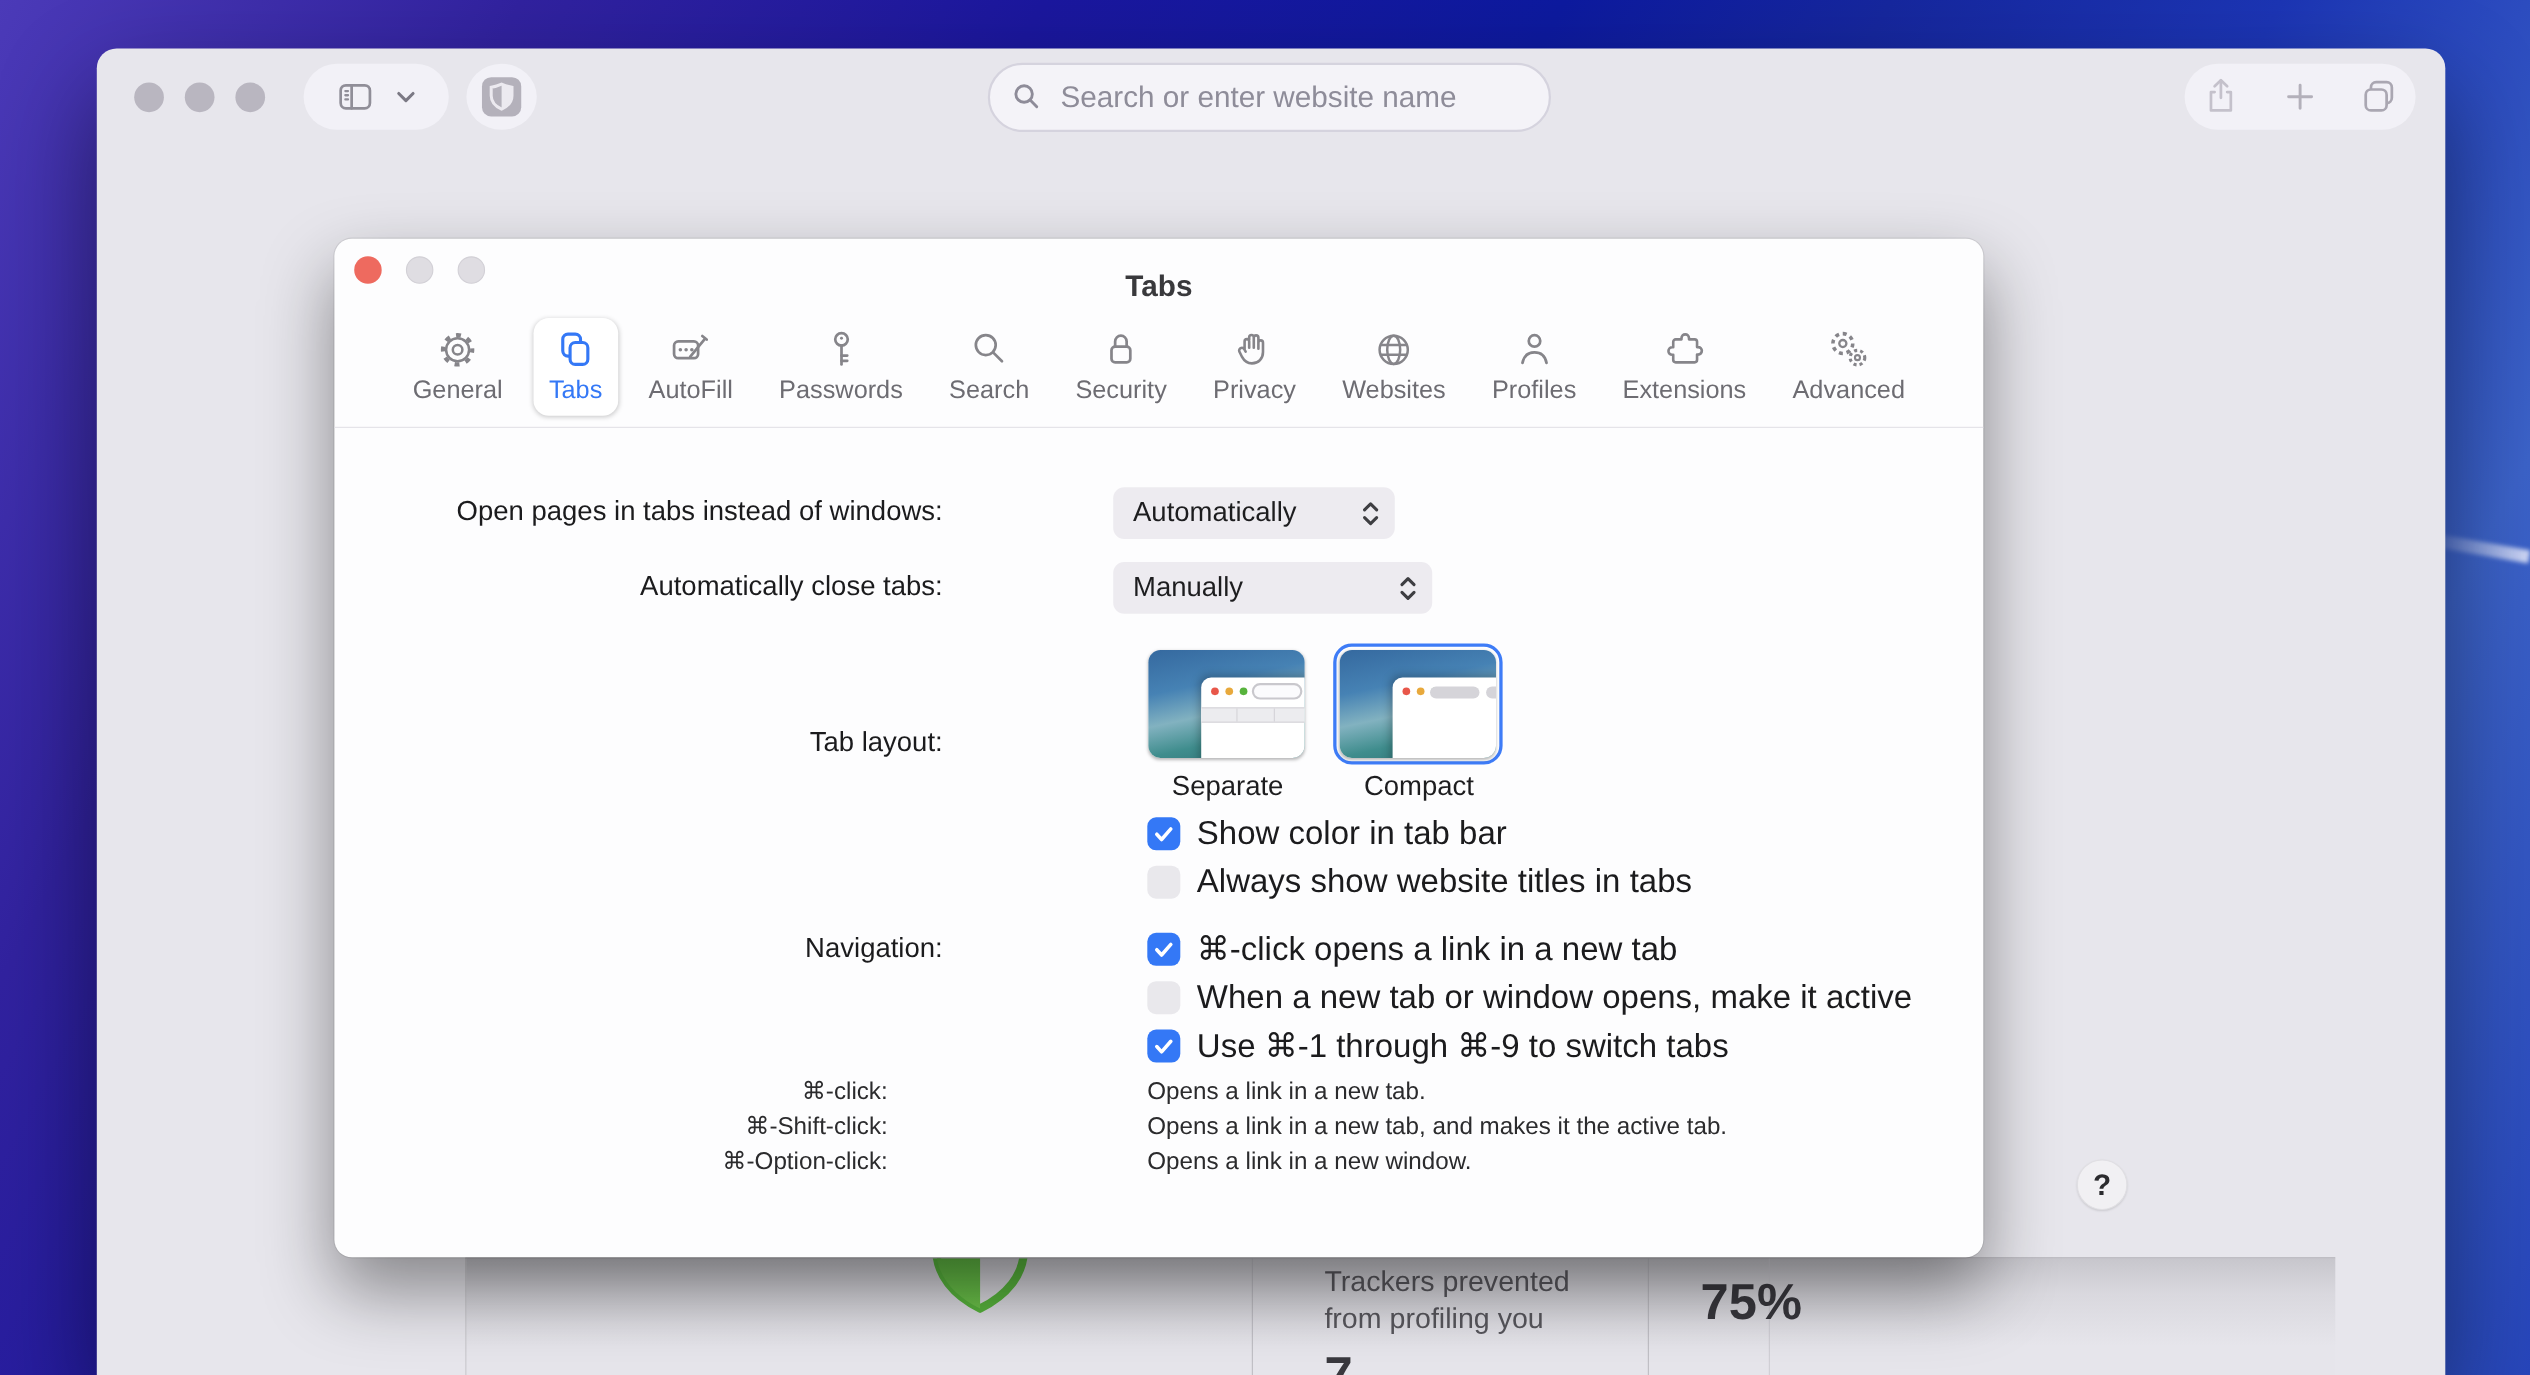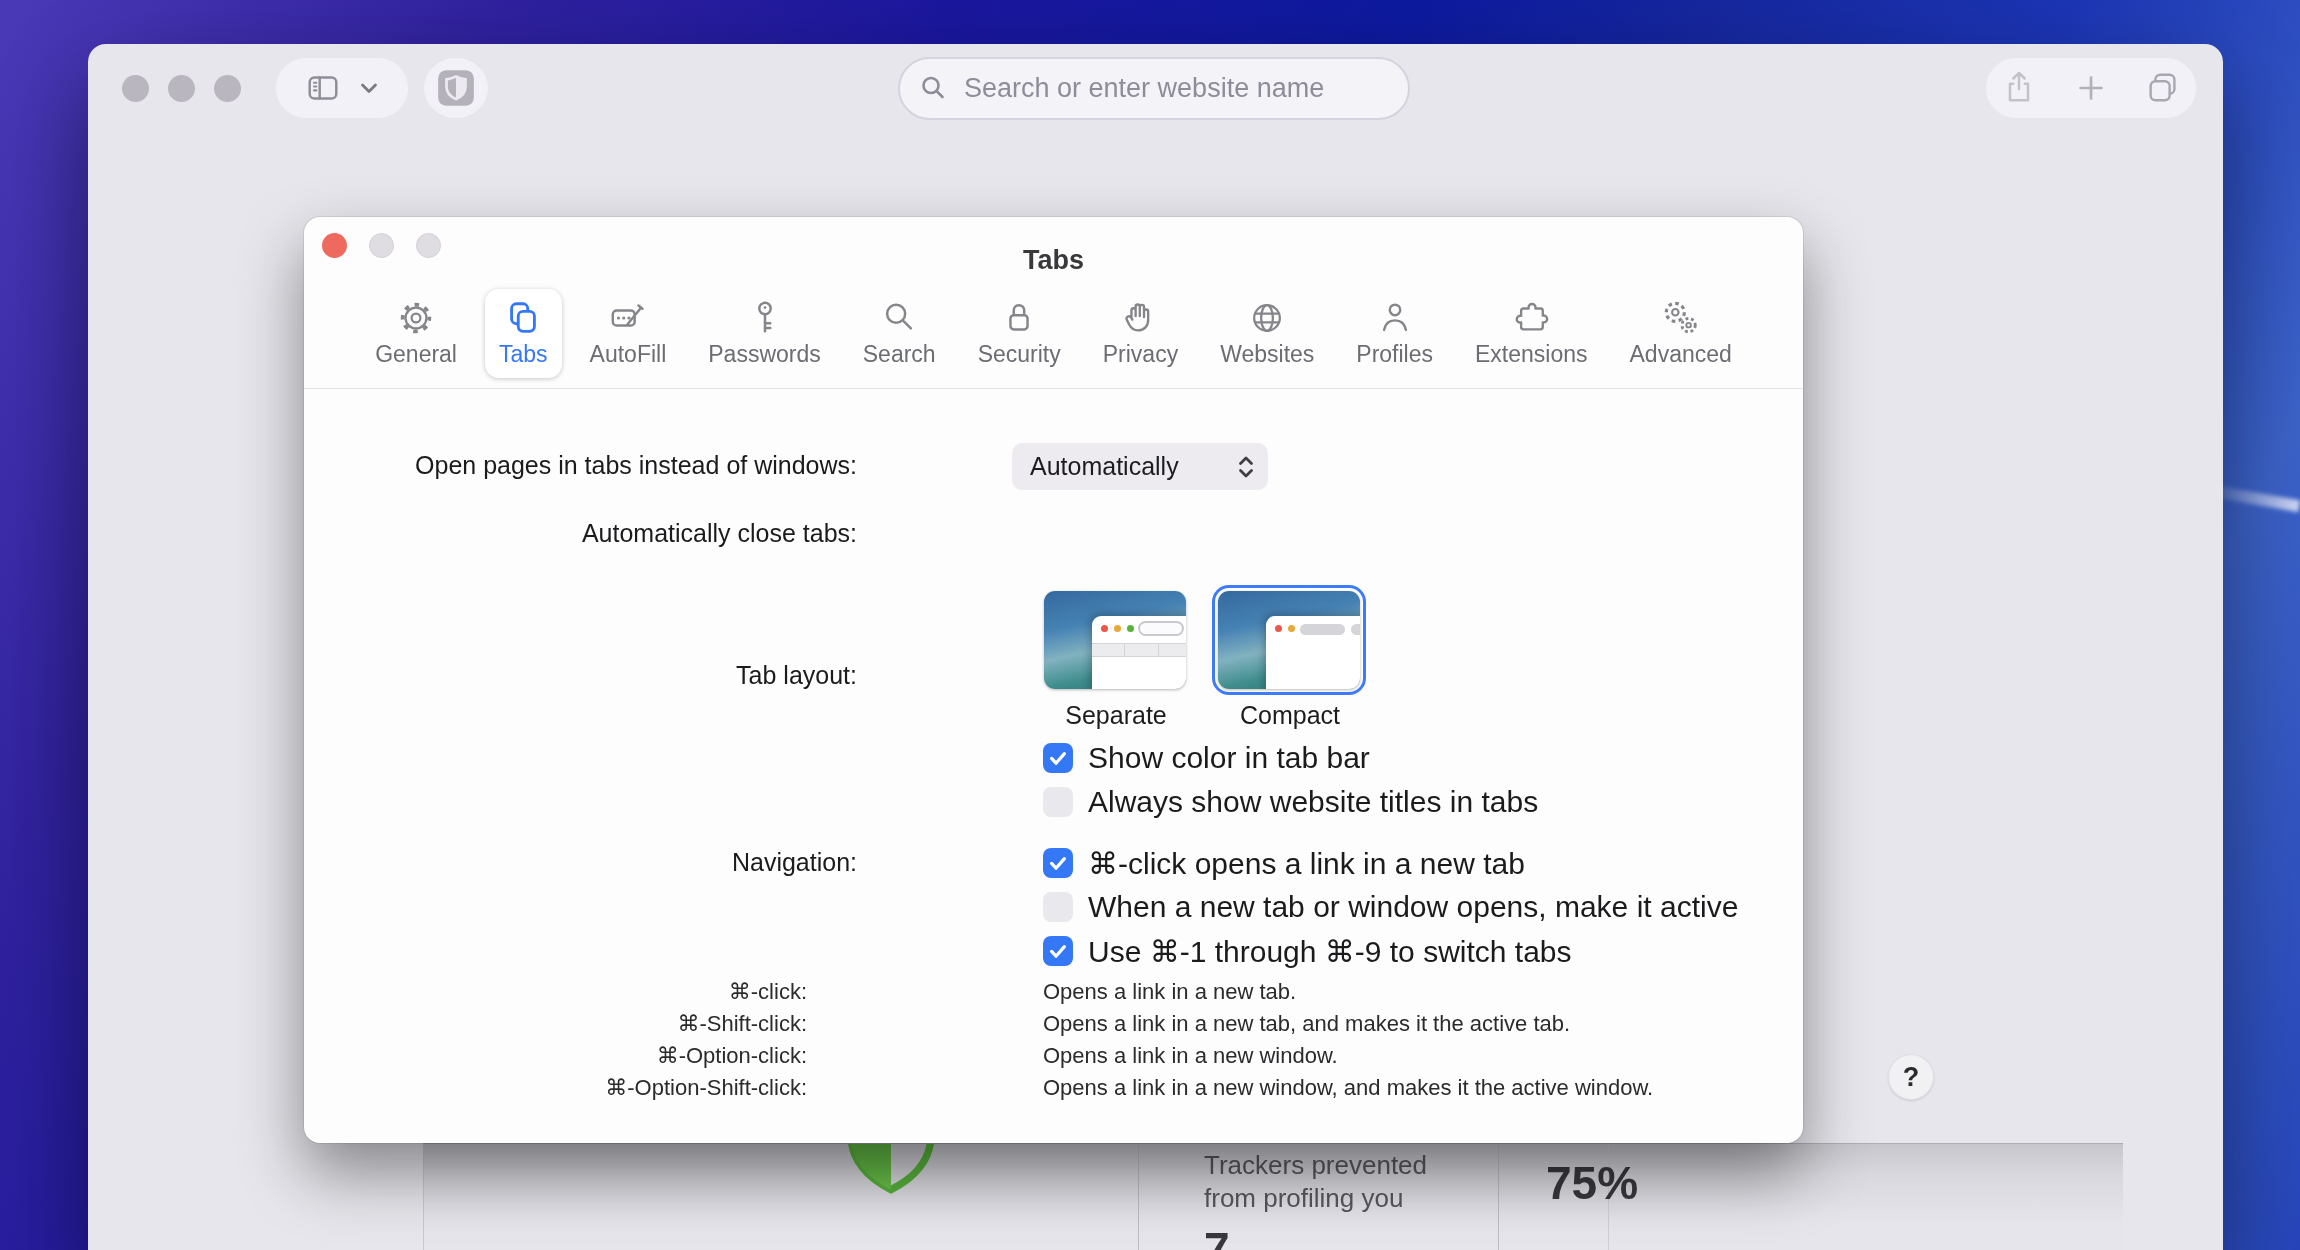--- a/index.html
+++ b/index.html
@@ -327,20 +327,29 @@
       <span>Automatically</span>
       <span class="dd-chevrons">
         <svg width="20" height="30" viewBox="0 0 20 30" fill="none" stroke="currentColor" stroke-width="2.8" stroke-linecap="round" stroke-linejoin="round">
           <path d="M4.5 11.5L10 6l5.5 5.5"></path>
             <path d="M4.5 18.5L10 24l5.5-5.5"></path>
         </svg>
       </span>
     </div>
 
     <span class="form-label" style="top:302px;">Automatically close tabs:</span>
+    <div class="dropdown" style="top:294px; width:290px;">
+      <span>Manually</span>
+      <span class="dd-chevrons">
+        <svg width="20" height="30" viewBox="0 0 20 30" fill="none" stroke="currentColor" stroke-width="2.8" stroke-linecap="round" stroke-linejoin="round">
+          <path d="M4.5 11.5L10 6l5.5 5.5"></path>
+            <path d="M4.5 18.5L10 24l5.5-5.5"></path>
+        </svg>
+      </span>
+    </div>
 
     <span class="form-label" style="top:444px;">Tab layout:</span>
 
     <div class="layout-opt" style="left:734px;">
       <div class="opt-frame">
         <div class="thumb">
           <div class="mini">
             <div class="mini-dots">
                 <i class="md-r"></i>
                 <i class="md-y"></i>
@@ -417,23 +426,19 @@
         <span class="sc-desc">Opens a link in a new tab.</span>
       </div>
       <div class="sc-row">
         <span class="sc-key">⌘-Shift-click:</span>
         <span class="sc-desc">Opens a link in a new tab, and makes it the active tab.</span>
       </div>
       <div class="sc-row">
         <span class="sc-key">⌘-Option-click:</span>
         <span class="sc-desc">Opens a link in a new window.</span>
       </div>
-      <div class="sc-row">
-        <span class="sc-key">⌘-Option-Shift-click:</span>
-        <span class="sc-desc">Opens a link in a new window, and makes it the active window.</span>
-      </div>
     </div>
 
     <div class="help-btn">
       <span>?</span>
     </div>
   </div>
 </div>
 
 </body></html>

